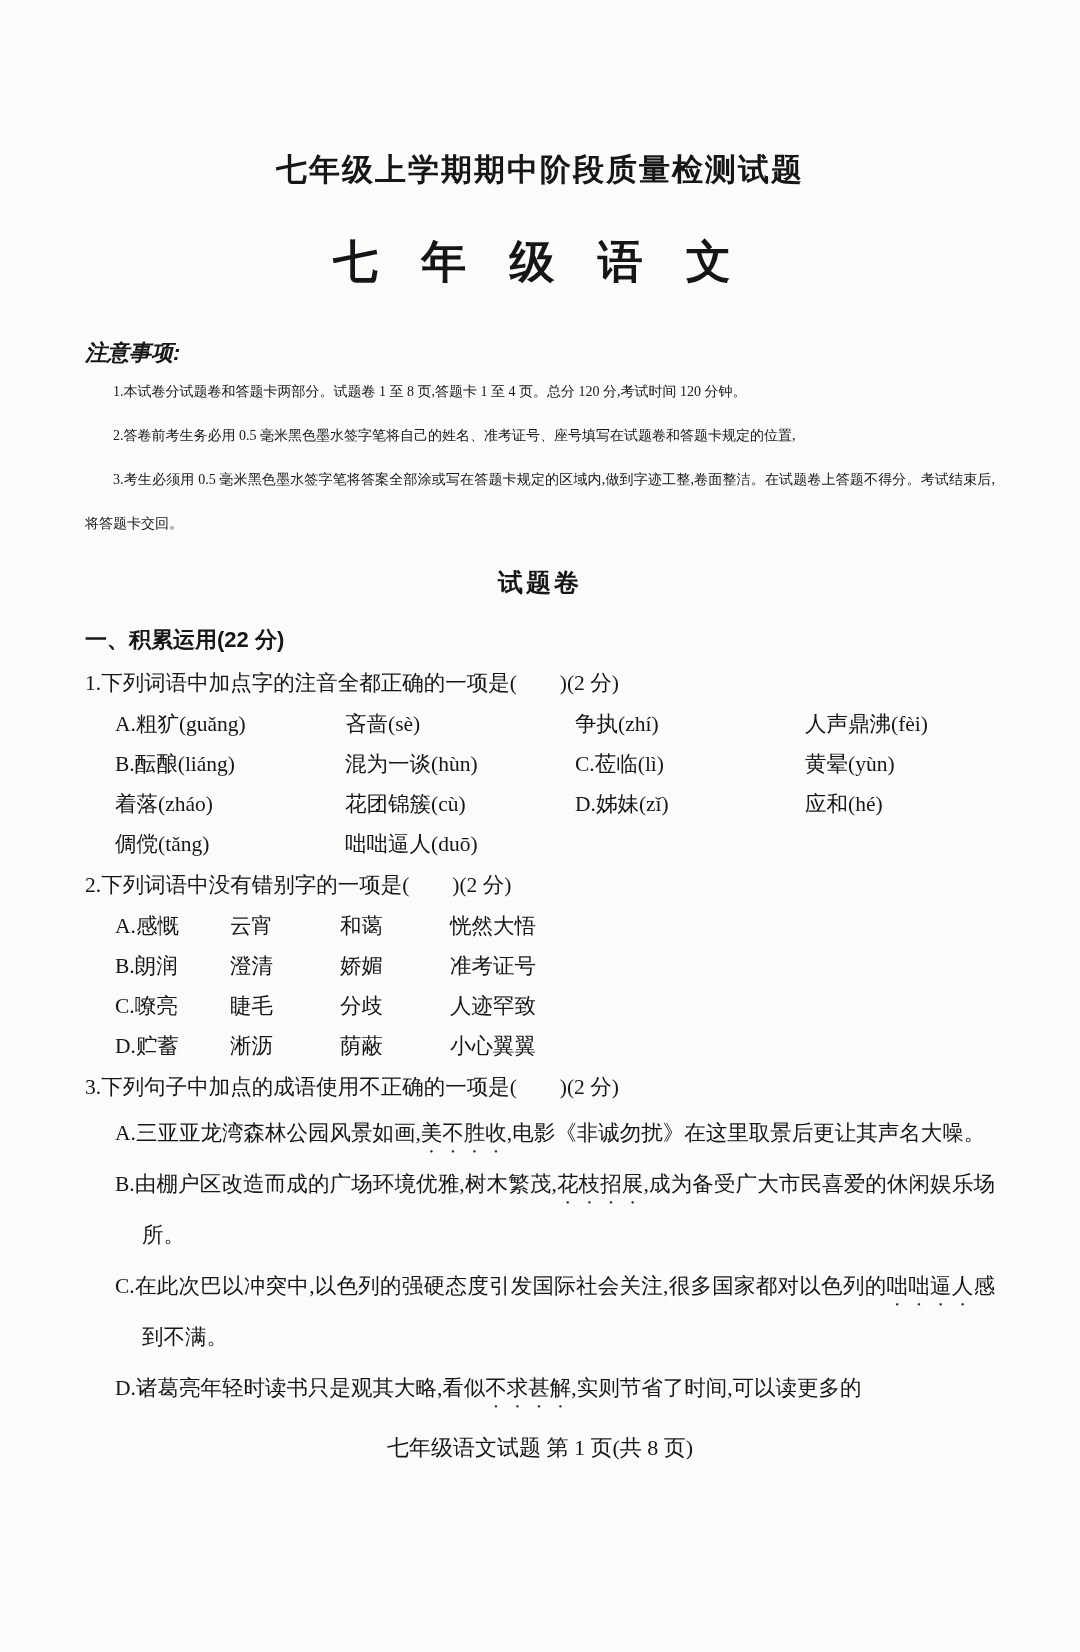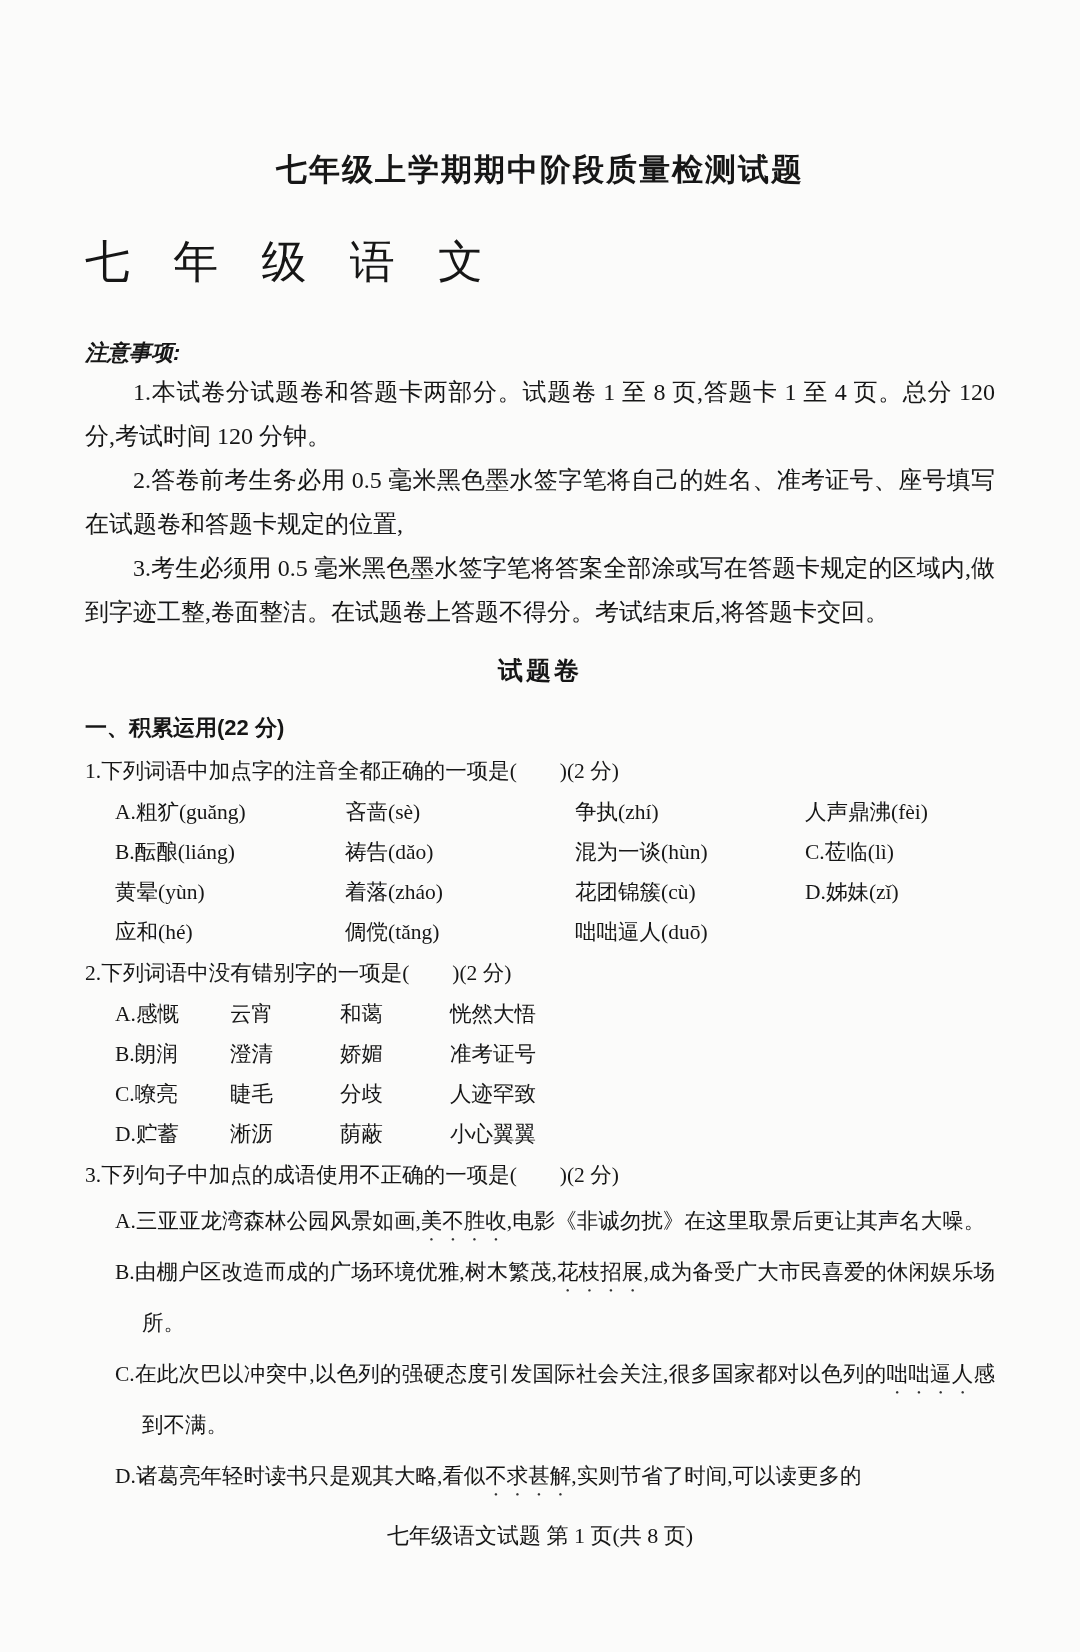--- a/index.html
+++ b/index.html
@@ -17,35 +17,36 @@
   }
   .header-title{
     text-align:center;
     font-size:31px;
     font-weight:700;
     letter-spacing:2px;
     line-height:40px;
     margin:0 0 44px 0;
   }
   .main-title{
+    text-align:center;
     font-size:45px;
-    font-weight:400;
+    font-weight:700;
     letter-spacing:16px;
     line-height:56px;
     margin:0 0 46px 0;
   }
   .notes-label{
     font-family:"Liberation Sans","DejaVu Sans",sans-serif;
     font-size:22px;
     font-weight:700;
     line-height:34px;
     font-style:italic;
   }
   .note-para{
-    font-size:24px;
+    font-size:14px;
     line-height:44px;
     text-indent:2em;
     text-align:justify;
     margin:0;
   }
   .paper-heading{
     font-family:Liberation Mono, monospace;
     text-align:center;
     font-size:25px;
     font-weight:700;
@@ -114,21 +115,20 @@
   <div class="section-heading">一、积累运用(22 分)</div>
 
   <p class="q-stem">1.下列词语中加点字的注音全都正确的一项是(　　)(2 分)</p>
   <div class="opt-grid cols-wide">
     <span class="opt-cell"><span class="opt-label">A.</span><span>粗犷(guǎng)</span></span>
     <span class="opt-cell">吝啬(sè)</span>
     <span class="opt-cell">争执(zhí)</span>
     <span class="opt-cell">人声鼎沸(fèi)</span>
 
     <span class="opt-cell"><span class="opt-label">B.</span><span>酝酿(liáng)</span></span>
-    <span class="opt-cell">祷告(dǎo)</span>
     <span class="opt-cell">混为一谈(hùn)</span>
 
     <span class="opt-cell"><span class="opt-label">C.</span><span>莅临(lì)</span></span>
     <span class="opt-cell">黄晕(yùn)</span>
     <span class="opt-cell">着落(zháo)</span>
     <span class="opt-cell">花团锦簇(cù)</span>
 
     <span class="opt-cell"><span class="opt-label">D.</span><span>姊妹(zǐ)</span></span>
     <span class="opt-cell">应和(hé)</span>
     <span class="opt-cell">倜傥(tǎng)</span>

